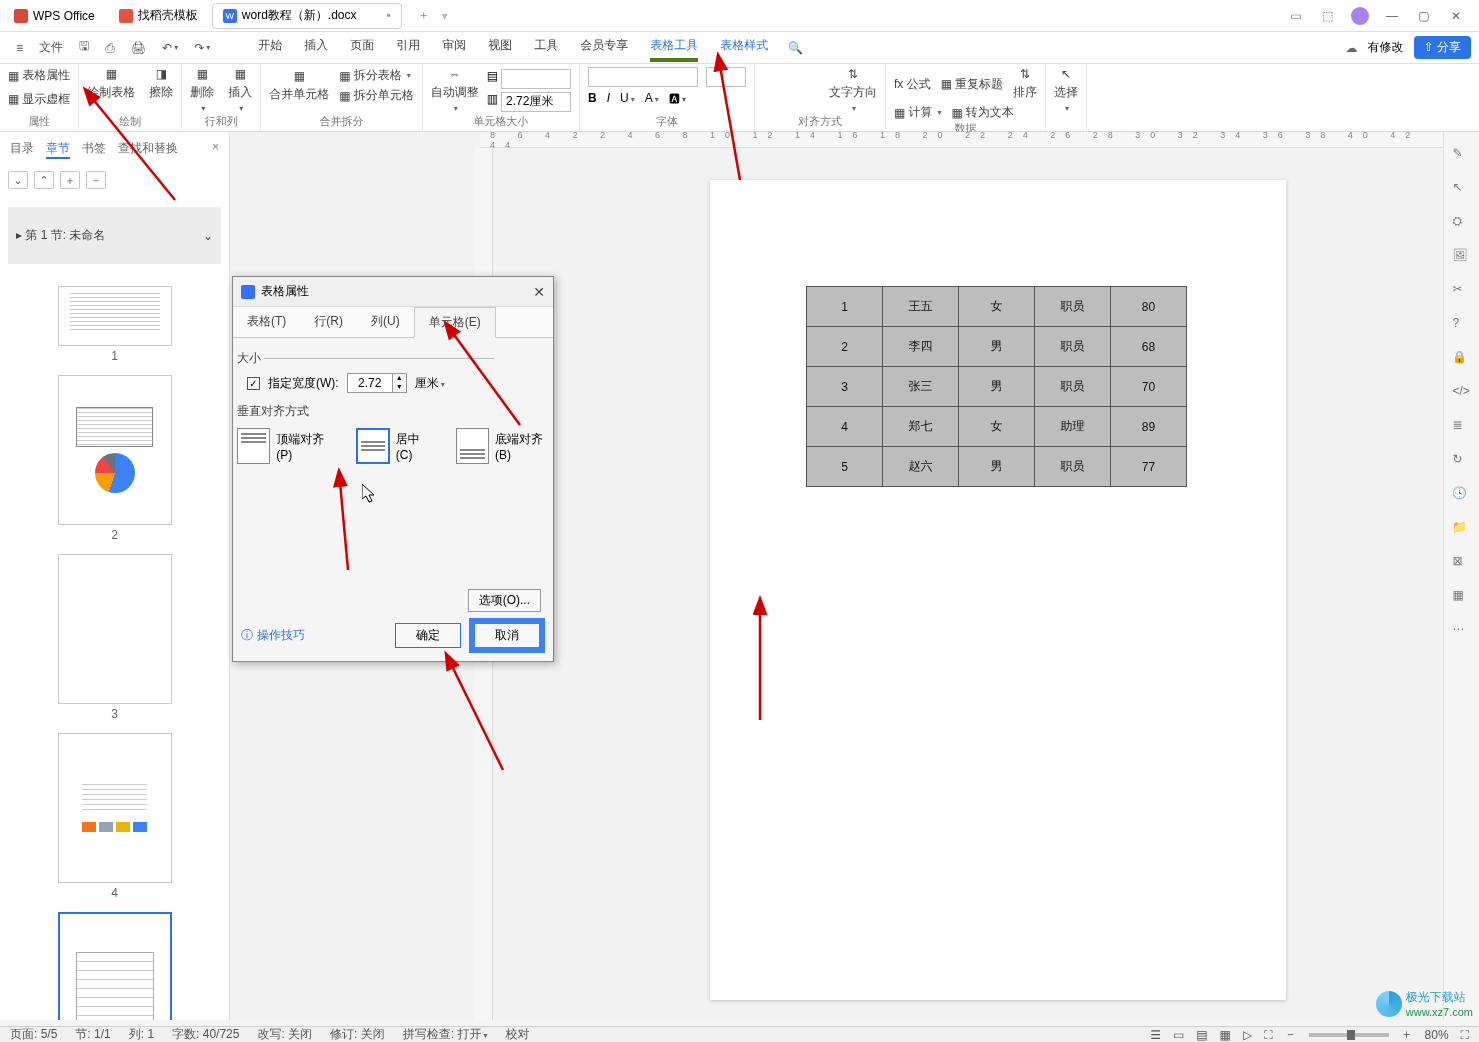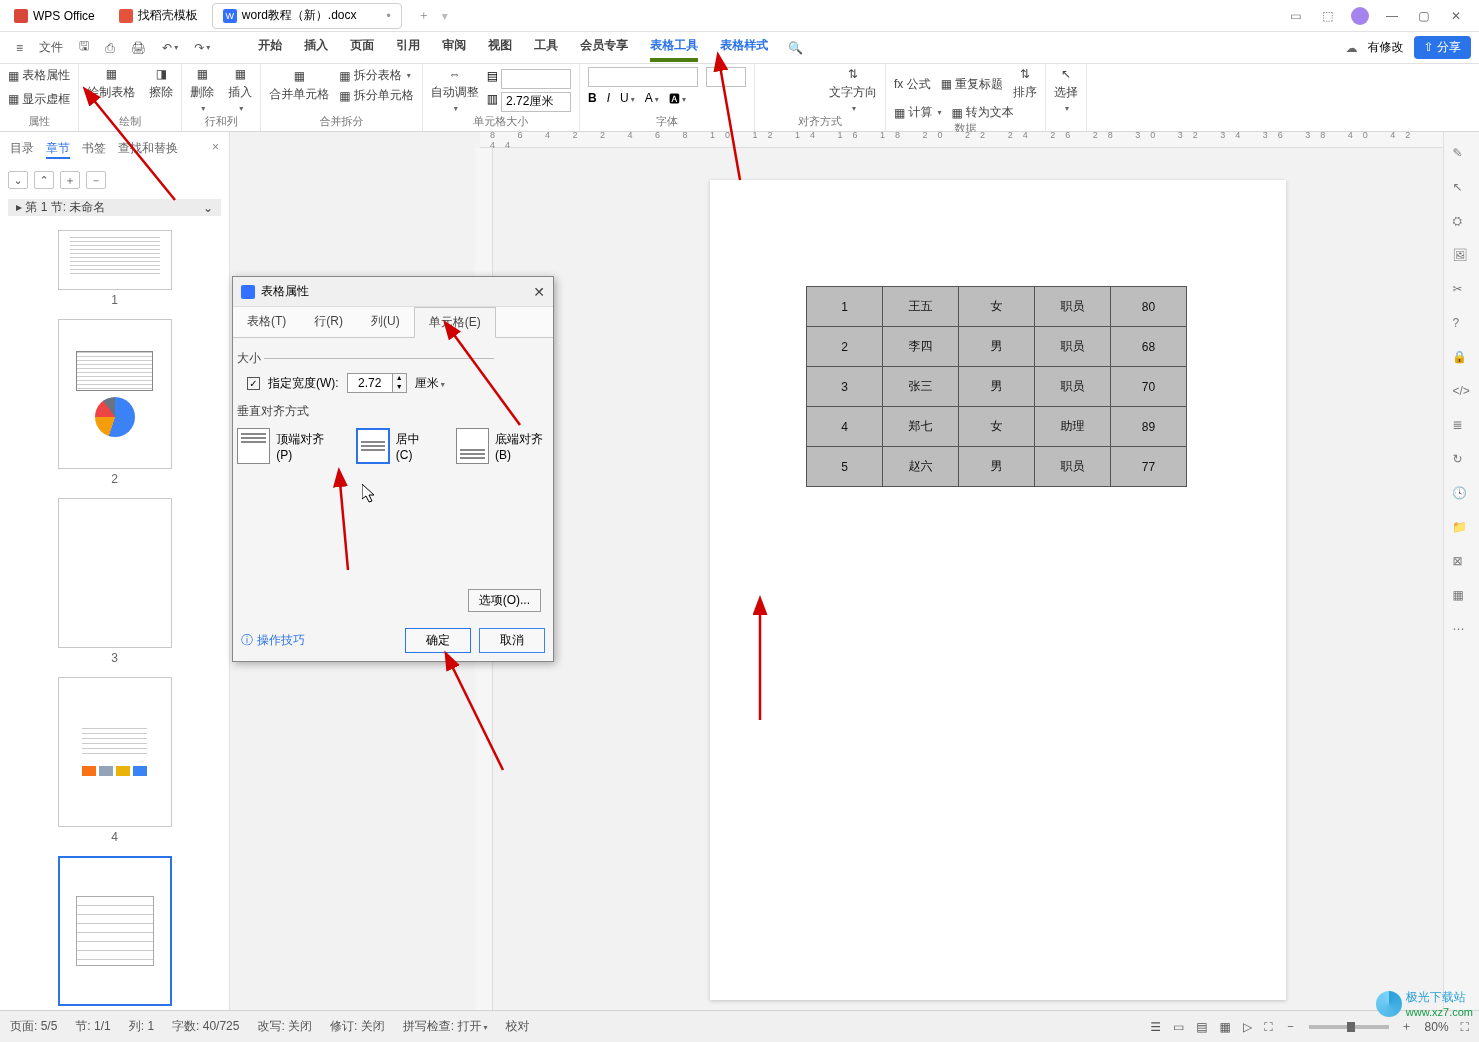--- a/index.html
+++ b/index.html
@@ -7,40 +7,40 @@
 .titlebar{height:32px;background:#fff;border-bottom:1px solid #e0e0e0;display:flex;align-items:center;padding:0 4px;}
 .tab{display:flex;align-items:center;padding:4px 10px;height:26px;margin-right:4px;border-radius:4px;font-size:12px;}
 .tab.active{background:#fff;border:1px solid #d0d0d0;}
 .tab .icn{width:14px;height:14px;margin-right:5px;border-radius:2px;}
 .tb-plus{width:24px;height:24px;display:flex;align-items:center;justify-content:center;color:#888;margin-left:6px;}
 .win-ctrl{margin-left:auto;display:flex;align-items:center;gap:14px;padding-right:10px;color:#666;}
 .win-ctrl span{display:inline-flex;width:18px;height:18px;align-items:center;justify-content:center;}
 .avatar{width:20px;height:20px;border-radius:50%;background:#a584f0;}
 .menubar{height:32px;background:#fff;border-bottom:1px solid #e0e0e0;display:flex;align-items:center;padding:0 8px;}
 .menubar .mbtn{padding:0 8px;height:30px;display:flex;align-items:center;color:#555;}
-.menubar .tabs{display:flex;margin-left:40px;gap:22px;font-weight:bold;}
+.menubar .tabs{display:flex;margin-left:40px;gap:22px;}
 .menubar .mtab{color:#444;padding:4px 0;}
 .menubar .mtab.active{color:#2b73e8;border-bottom:4px solid #4d7c0f;}
 .menubar .mtab.link{color:#2b73e8;}
 .menubar .right{margin-left:auto;display:flex;align-items:center;gap:10px;}
 .share-btn{background:#2b73e8;color:#fff;padding:3px 10px;border-radius:4px;font-size:12px;}
 .ribbon{height:68px;background:#fff;border-bottom:1px solid #d8d8d8;display:flex;}
 .rgroup{border-right:1px solid #e8e8e8;padding:3px 8px 0;display:flex;flex-direction:column;justify-content:space-between;}
 .rgroup .lbl{text-align:center;color:#777;font-size:11px;padding-bottom:2px;}
 .rrow{display:flex;gap:8px;align-items:center;}
 .rit{display:flex;align-items:center;gap:3px;color:#444;font-size:12px;}
 .dd::after{content:"▾";font-size:8px;margin-left:2px;color:#666;}
 .ipt{border:1px solid #c0c0c0;background:#fff;height:20px;padding:0 4px;}
 .body{display:flex;height:calc(100% - 154px);}
 .navpanel{width:230px;background:#fff;border-right:1px solid #e0e0e0;display:flex;flex-direction:column;}
 .np-tabs{display:flex;gap:12px;padding:8px 10px;color:#666;text-align:center;}
 .np-tabs .npt.active{color:#2b73e8;border-bottom:2px solid #2b73e8;}
 .np-tools{display:flex;gap:6px;padding:4px 8px;}
 .np-tools span{border:1px solid #c4c4c4;width:20px;height:18px;display:flex;align-items:center;justify-content:center;font-size:11px;color:#555;border-radius:2px;}
-.np-sect{background:#ececec;margin:6px 8px;padding:0 8px;display:flex;align-items:center;justify-content:space-between;color:#444;}
+.np-sect{background:#ececec;margin:14px 8px;padding:20px 8px;display:flex;align-items:center;justify-content:space-between;color:#444;}
 .thumbs{overflow-y:auto;padding:8px 0;flex:1;display:flex;flex-direction:column;align-items:center;gap:12px;}
 .thumb{width:114px;}
 .thumb .pg{width:114px;height:150px;background:#fff;border:1px solid #c8c8c8;display:flex;align-items:center;justify-content:center;}
 .thumb.sel .pg{border:2px solid #2b73e8;}
 .thumb .no{text-align:center;color:#666;margin-top:3px;}
 .editor{flex:1;background:#f2f2f2;position:relative;overflow:hidden;}
 .ruler-h{position:absolute;top:0;left:250px;right:0;height:16px;background:#f6f6f6;border-bottom:1px solid #ddd;font-size:9px;color:#888;display:flex;align-items:center;padding-left:10px;letter-spacing:10px;}
 .ruler-v{position:absolute;top:16px;left:245px;width:18px;bottom:0;background:#f6f6f6;border-right:1px solid #ddd;}
 .page{position:absolute;top:48px;left:480px;width:576px;height:820px;background:#fff;box-shadow:0 1px 4px rgba(0,0,0,.2);}
 .dtable{position:absolute;top:106px;left:96px;border-collapse:collapse;}
@@ -63,24 +63,24 @@
 .spin input{width:46px;border:1px solid #999;height:20px;text-align:center;}
 .spin .ar{width:14px;border:1px solid #999;border-left:0;display:flex;flex-direction:column;}
 .spin .ar span{flex:1;font-size:7px;text-align:center;line-height:8px;}
 .valign{display:flex;gap:26px;margin-top:8px;}
 .va{display:flex;flex-direction:row;align-items:center;gap:6px;}
 .va .box{width:38px;height:36px;border:1px solid #888;background:#fff;display:flex;flex-direction:column;justify-content:flex-start;padding:3px;}
 .va.sel .box{border:2px solid #2b73e8;}
 .va .l{height:2px;background:#888;margin:1px 0;}
 .dlg-foot{position:absolute;bottom:8px;left:8px;right:8px;display:flex;align-items:center;}
 .dlg-foot .hint{color:#2b73e8;display:flex;align-items:center;gap:4px;}
-.dlg-btn{border:1px solid #3b82f6;background:#f8f8f8;padding:3px 20px;margin-left:8px;}
+.dlg-btn{border:6px solid #3b82f6;background:#f8f8f8;padding:3px 20px;margin-left:8px;}
 .dlg-btn.primary{border:1px solid #2b73e8;}
 .opts-btn{position:absolute;right:12px;top:312px;border:1px solid #999;background:#f8f8f8;padding:2px 10px;}
-.statusbar{position:absolute;bottom:0;left:0;right:0;height:32px;background:#f0f0f0;border-top:1px solid #d0d0d0;display:flex;align-items:center;padding:4px 10px;font-size:11px;color:#555;gap:18px;}
+.statusbar{position:absolute;bottom:0;left:0;right:0;height:16px;background:#f0f0f0;border-top:1px solid #d0d0d0;display:flex;align-items:center;padding:4px 10px;font-size:11px;color:#555;gap:18px;}
 .statusbar .right{margin-left:auto;display:flex;align-items:center;gap:12px;}
 .arrow{position:absolute;pointer-events:none;}
 .watermark{position:absolute;right:6px;bottom:24px;color:#2aa0d8;font-size:13px;display:flex;align-items:center;gap:4px;}
 .np-x{margin-left:auto;color:#888;}
 .mini-tbl{width:80px;height:70px;background:repeating-linear-gradient(#fff,#fff 8px,#ccc 8px,#ccc 9px);border:1px solid #aaa;}
 .mini-pie{width:40px;height:40px;border-radius:50%;background:conic-gradient(#3b82f6 0 55%,#f59e0b 55% 75%,#ef4444 75% 90%,#6b7280 90% 100%);}
 </style>
 </head>
 <body>
 

